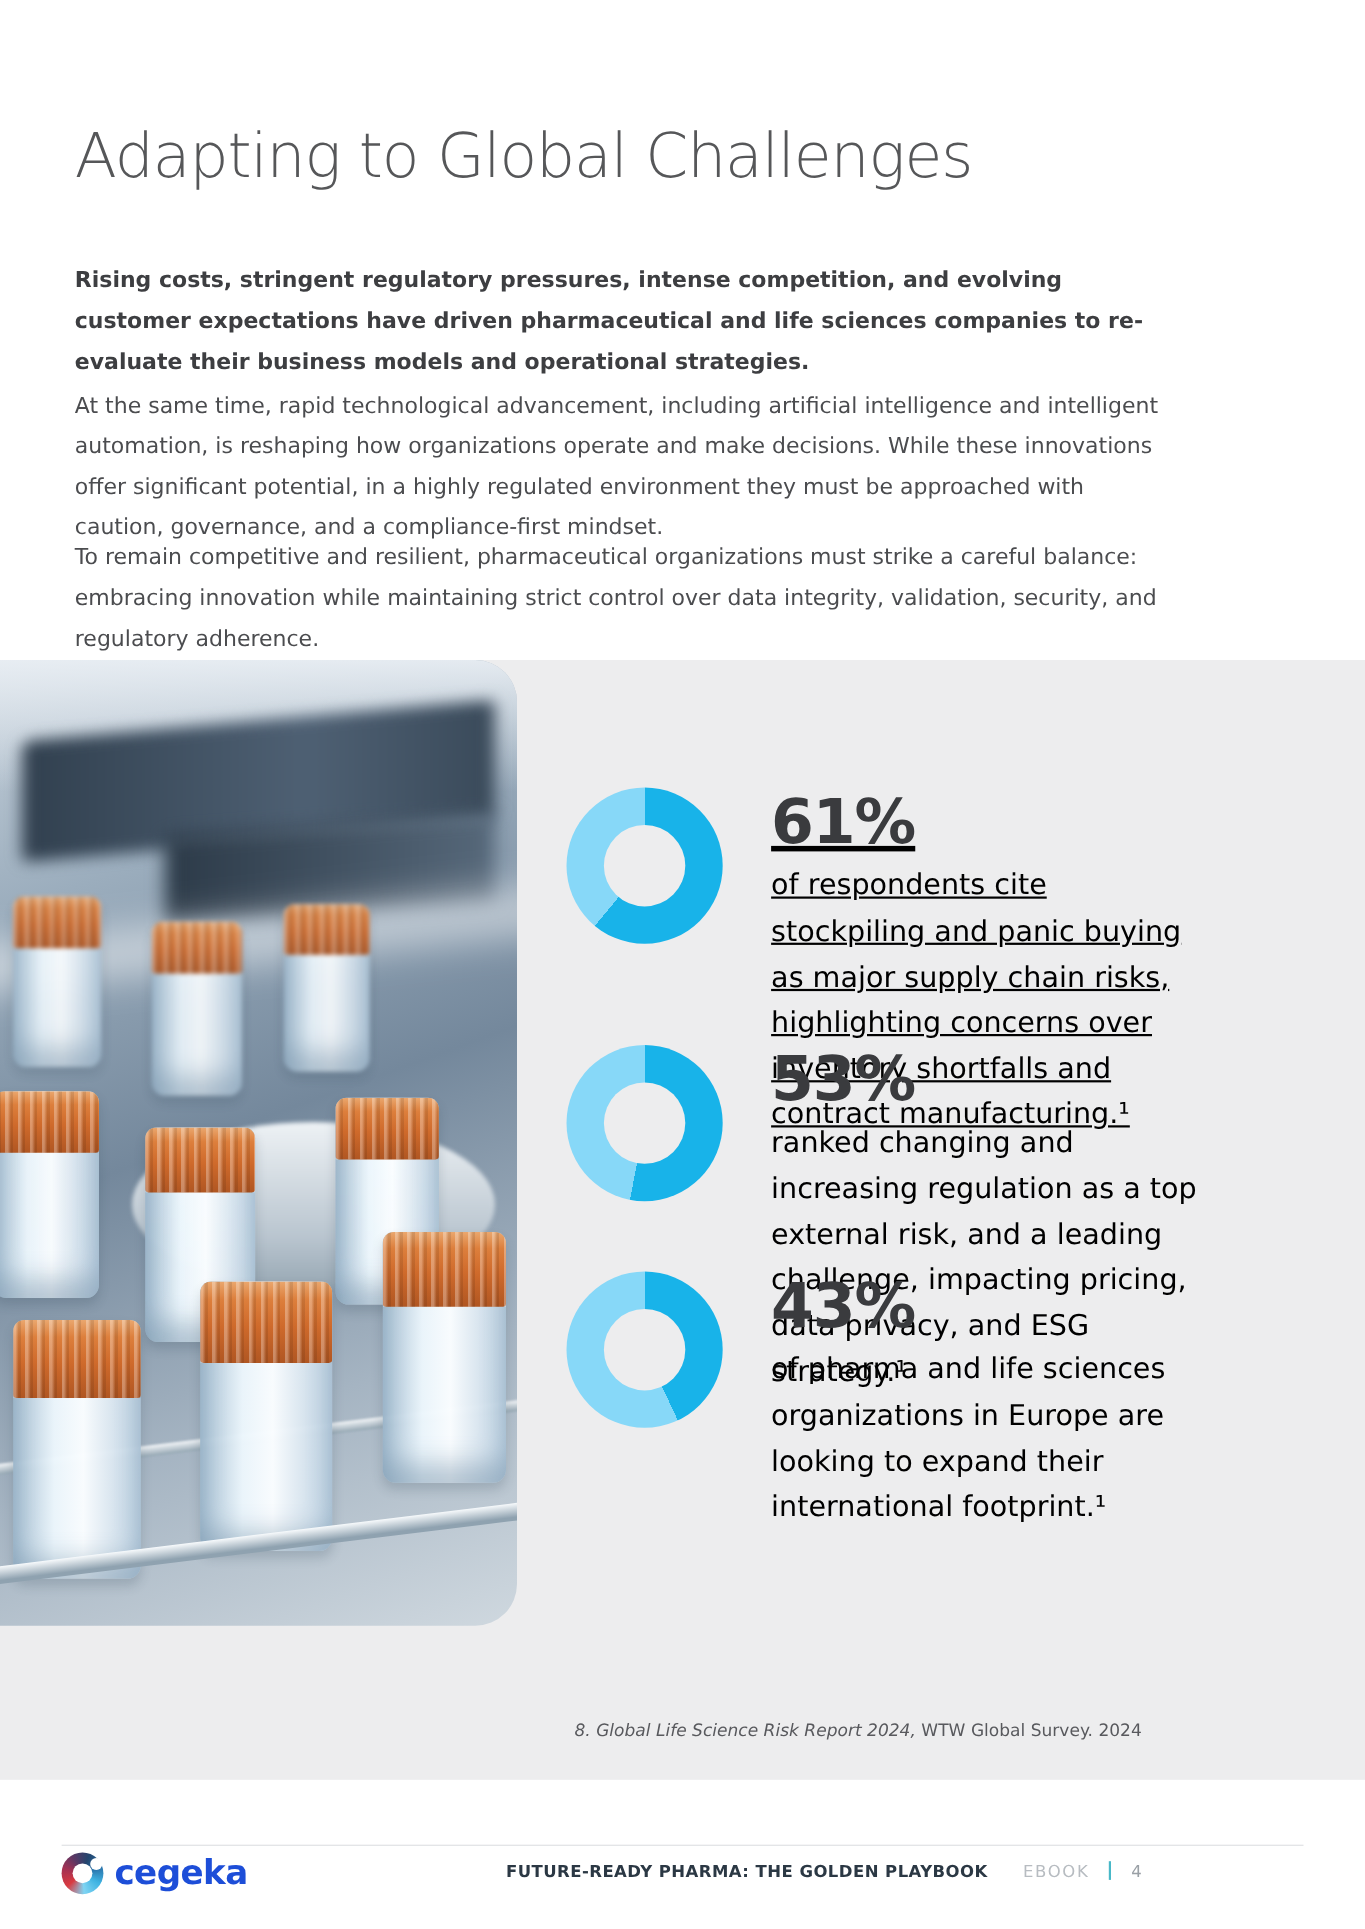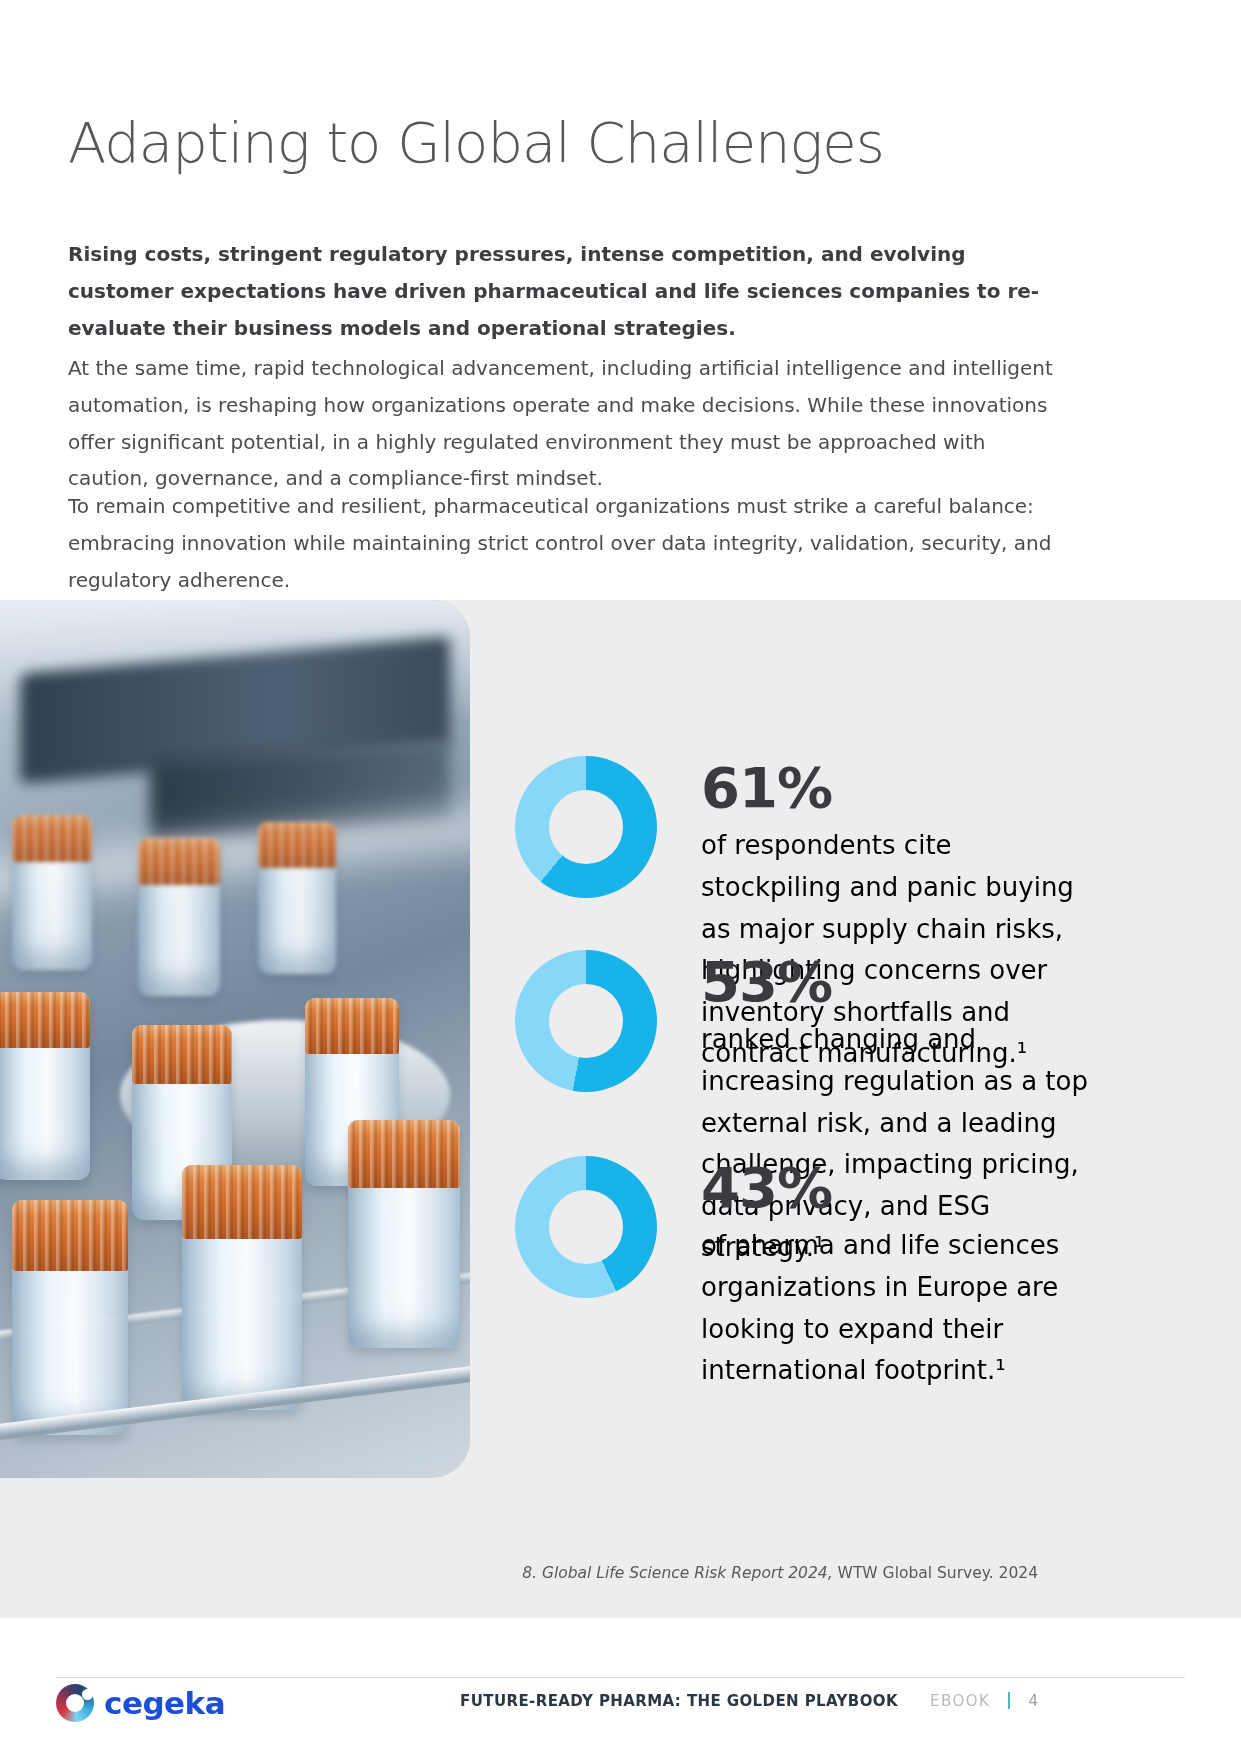--- a/index.html
+++ b/index.html
@@ -45,21 +45,21 @@
   .v3 { left:258px; top:222px; width:78px;  height:152px; }
   .v4 { left:-6px;  top:392px; width:96px;  height:188px; }
   .v5 { left:132px; top:425px; width:100px; height:195px; }
   .v6 { left:305px; top:398px; width:94px;  height:188px; }
   .v7 { left:12px;  top:600px; width:116px; height:235px; }
   .v8 { left:182px; top:565px; width:120px; height:245px; }
   .v9 { left:348px; top:520px; width:112px; height:228px; }
 
   
   .stat { position:absolute; left:515px; display:flex; gap:44px; align-items:flex-start; }
-  .stat-1 { top:756px; } .stat-2 { top:950px; } .stat-3 { top:1156px; }
+  .stat-1 { top:716px;text-decoration:underline; } .stat-2 { top:950px; } .stat-3 { top:1156px; }
   .donut { width:142px; height:142px; border-radius:50%; position:relative; flex:none; }
   .donut-hole { position:absolute; inset:34px; background:#ededee; border-radius:50%; }
   .stat-text { width:398px; padding-top:2px; }
   .stat-value { font-size:56px; font-weight:700; color:#3a3b3e; line-height:1.06; margin-bottom:8px; letter-spacing:-1px; }
   .stat-desc { font-size:26px; line-height:1.6; color:#000000; }
 
   
   .footnote { position:absolute; right:203px; top:1564px; font-size:15.5px; color:#58595d; text-align:right; }
   .footnote .fn-italic { font-style:italic; }
 

